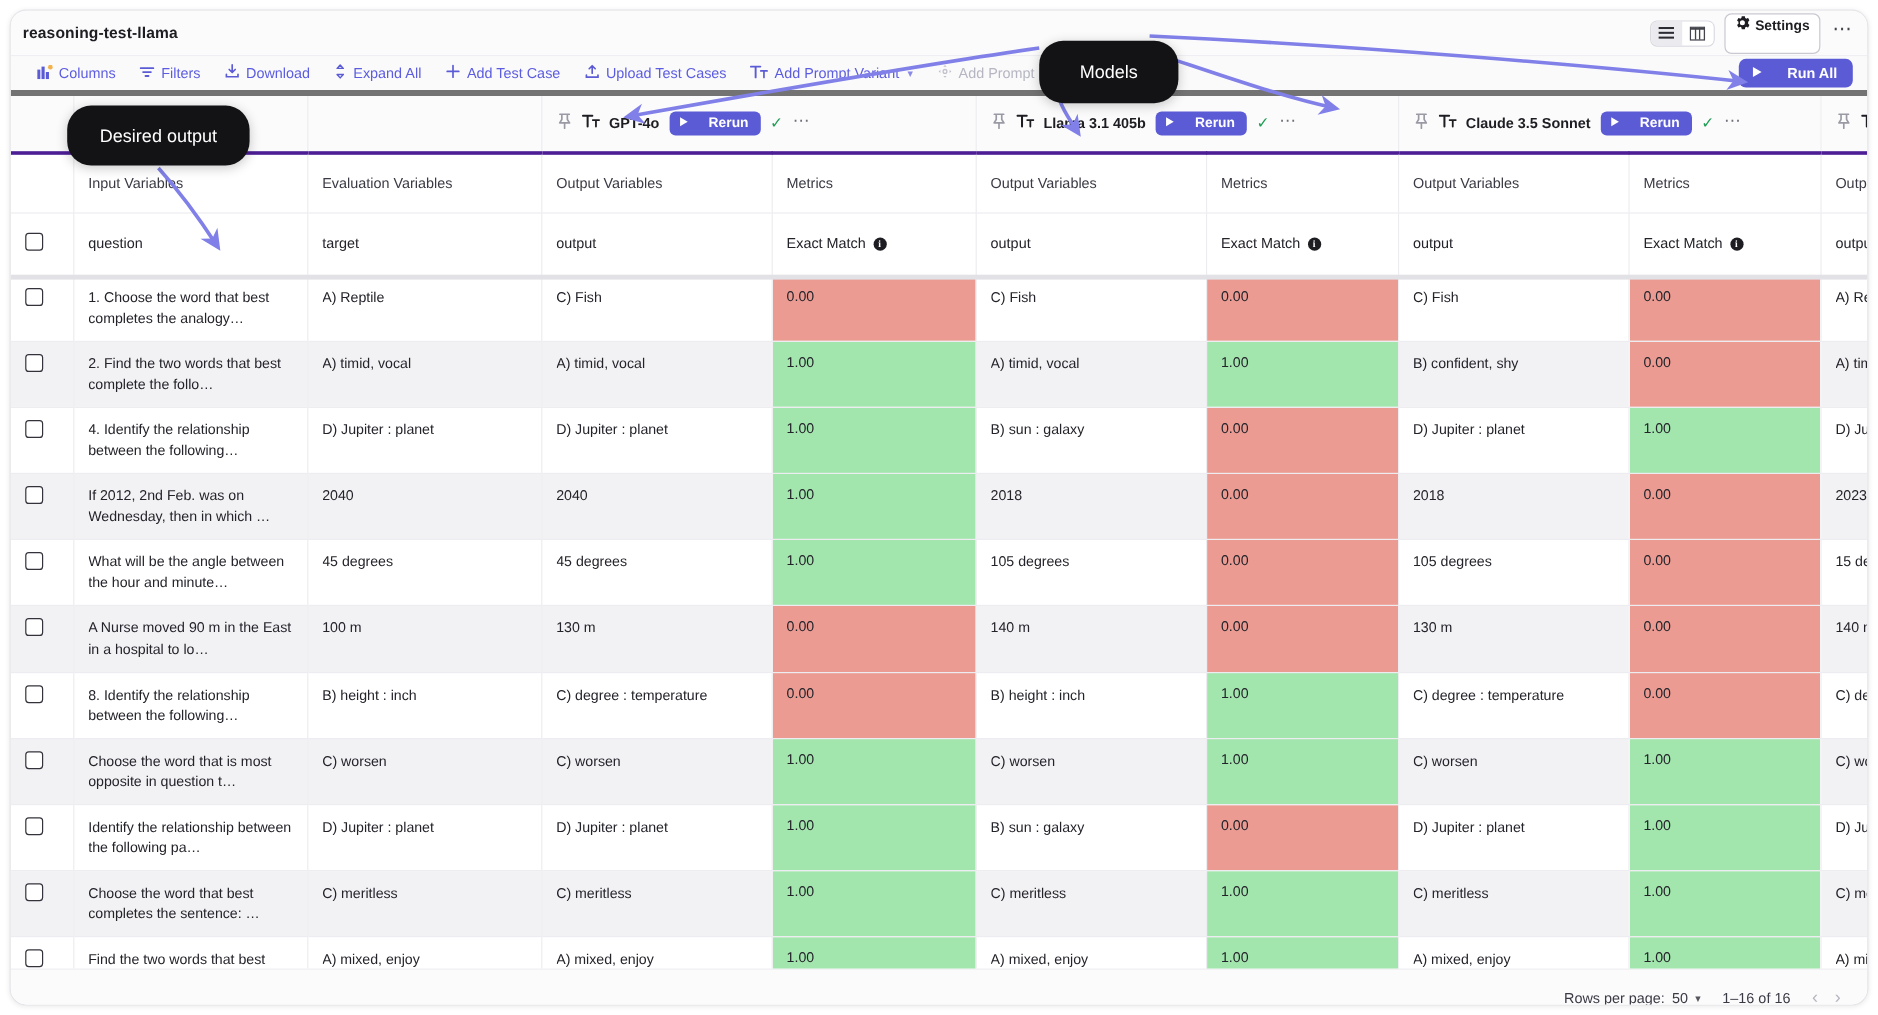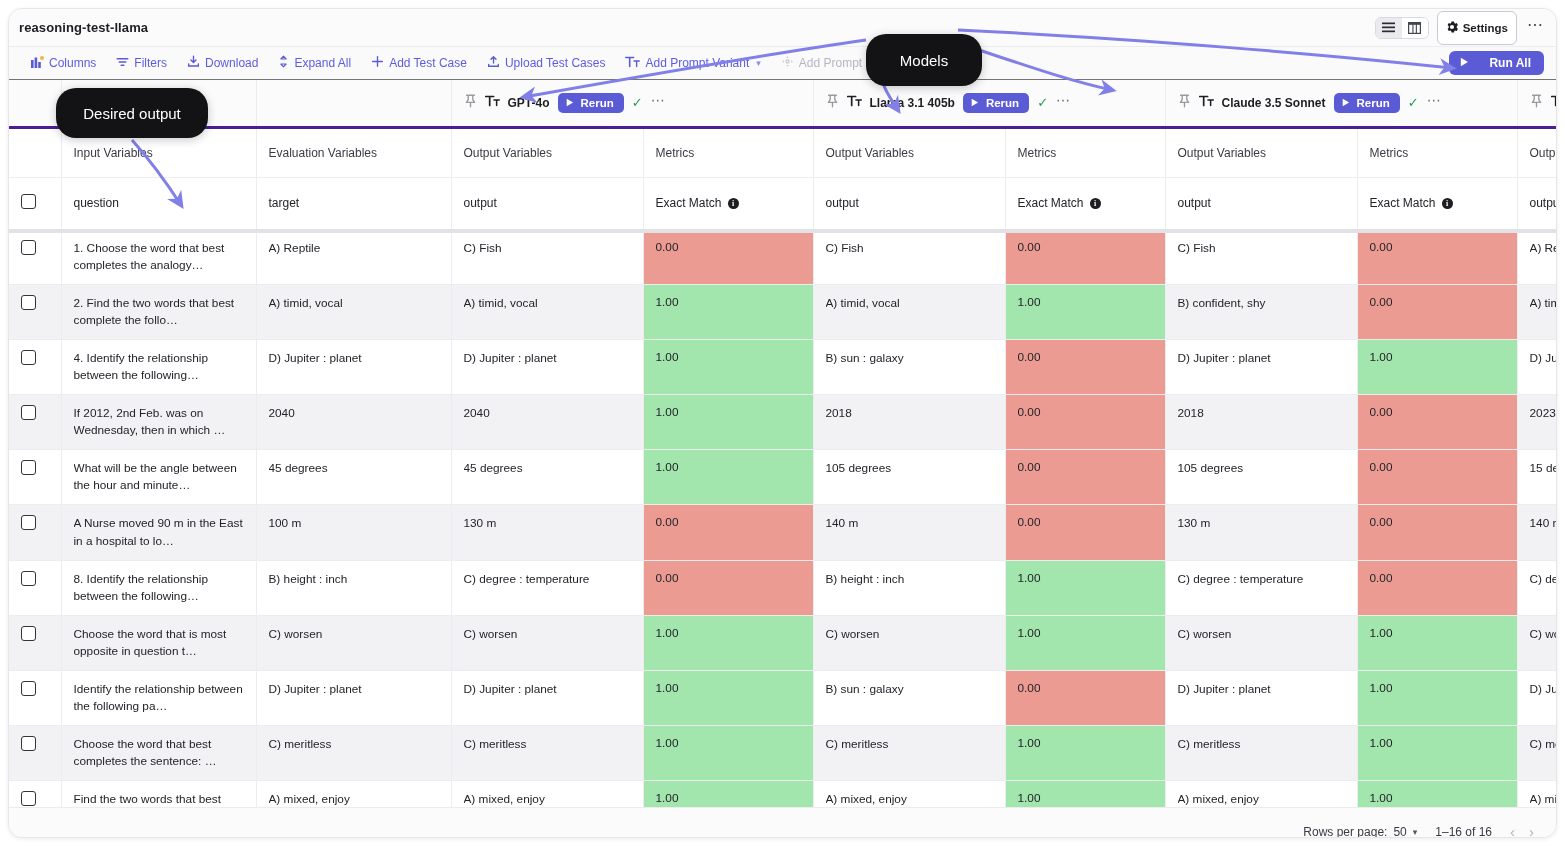--- a/index.html
+++ b/index.html
@@ -54,21 +54,21 @@
     overflow: hidden;
     height: 22px;
   }
   .viewtoggle > div {
     width: 26px; height: 20px;
     display: flex; align-items: center; justify-content: center;
     background: #ffffff;
   }
   .viewtoggle > div.active { background: #ebebef; }
   .settings-btn {
-    display: flex; align-items: center; gap: 5px;
+    display: flex; align-items: flex-end; gap: 5px;
     border: 1px solid #c9c9d2;
     border-radius: 6px;
     height: 23px;
     padding: 16px 8px;
     font-size: 11.5px;
     font-weight: bold;
     color: #1d1d22;
     background: #fff;
   }
   .dots-btn {
@@ -79,21 +79,21 @@
   }
 
   
   .toolbar {
     height: 33px;
     display: flex;
     align-items: center;
     padding: 0 12px;
     gap: 0px;
     background: #fafafb;
-    border-bottom: 1px solid #737373;
+    border-bottom: 5px solid #737373;
   }
   .tb-item {
     display: flex; align-items: center; gap: 5px;
     font-size: 12px;
     color: #5c5ce0;
     padding: 3px 10px;
     border-radius: 5px;
     white-space: nowrap;
   }
   .tb-item.disabled { color: #b6b6c2; }
@@ -146,21 +146,21 @@
     display: flex; align-items: center; gap: 8px;
     justify-content: flex-start;
   }
   .model-name {
     font-size: 12px;
     font-weight: bold;
     color: #1d1d22;
     white-space: nowrap;
   }
   .rerun-btn {
-    display: inline-flex; align-items: flex-start; gap: 7px;
+    display: inline-flex; align-items: flex-start; gap: 17px;
     background: #5b5bd6; color: #fff;
     font-size: 11.5px; font-weight: bold;
     border-radius: 5px;
     padding: 4px 10px 4px 8px;
     white-space: nowrap;
   }
   .check-ok { color: #1f9d55; font-size: 13px; }
   .mini-dots { color: #6e6e78; font-size: 14px; line-height: 6px; letter-spacing: 1px; padding-bottom:5px;}
 
   

